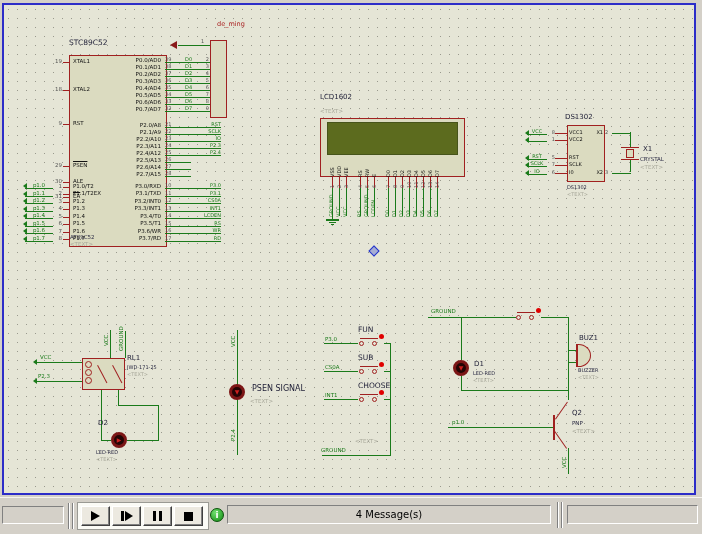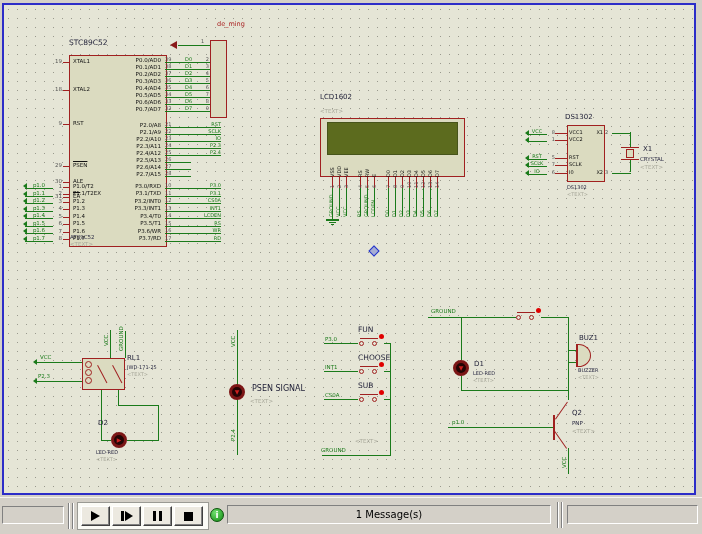--- a/index.html
+++ b/index.html
@@ -662,35 +662,35 @@
             <i class="bar"></i>
             <i class="t1"></i>
             <i class="t2"></i>
             <i class="dot"></i>
           </div>
           <i class="kw2"></i>
         </div>
 
 
         <div class="keyrow">
-          <span class="klabel">CHOOSE</span>
-          <span class="knet">INT1</span>
+          <span class="klabel">SUB</span>
+          <span class="knet">CS0A</span>
           <i class="kw1"></i>
           <div class="pbtn kbtn">
             <i class="bar"></i>
             <i class="t1"></i>
             <i class="t2"></i>
             <i class="dot"></i>
           </div>
           <i class="kw2"></i>
         </div>
 
         <div class="keyrow">
-          <span class="klabel">SUB</span>
-          <span class="knet">CS0A</span>
+          <span class="klabel">CHOOSE</span>
+          <span class="knet">INT1</span>
           <i class="kw1"></i>
           <div class="pbtn kbtn">
             <i class="bar"></i>
             <i class="t1"></i>
             <i class="t2"></i>
             <i class="dot"></i>
           </div>
           <i class="kw2"></i>
         </div>
       </div>
@@ -764,18 +764,18 @@
       <span class="icon-pause">
         <i class="ibar"></i>
         <i class="ibar"></i>
       </span>
     </button>
   <button class="tbtn" style="left:174px">
       <i class="icon-stop"></i>
     </button>
   <div class="loglight">i</div>
   <div class="sunken" style="left:227px;top:505px;width:324px;height:19px">
-    <div class="msgtext">1 Message(s)</div>
+    <div class="msgtext">4 Message(s)</div>
   </div>
   <div class="groove" style="left:557px;top:502px;height:26px"></div>
   <div class="groove" style="left:561px;top:502px;height:26px"></div>
   <div class="sunken" style="left:567px;top:505px;width:131px;height:19px"></div>
 </div>
 
 </body></html>

